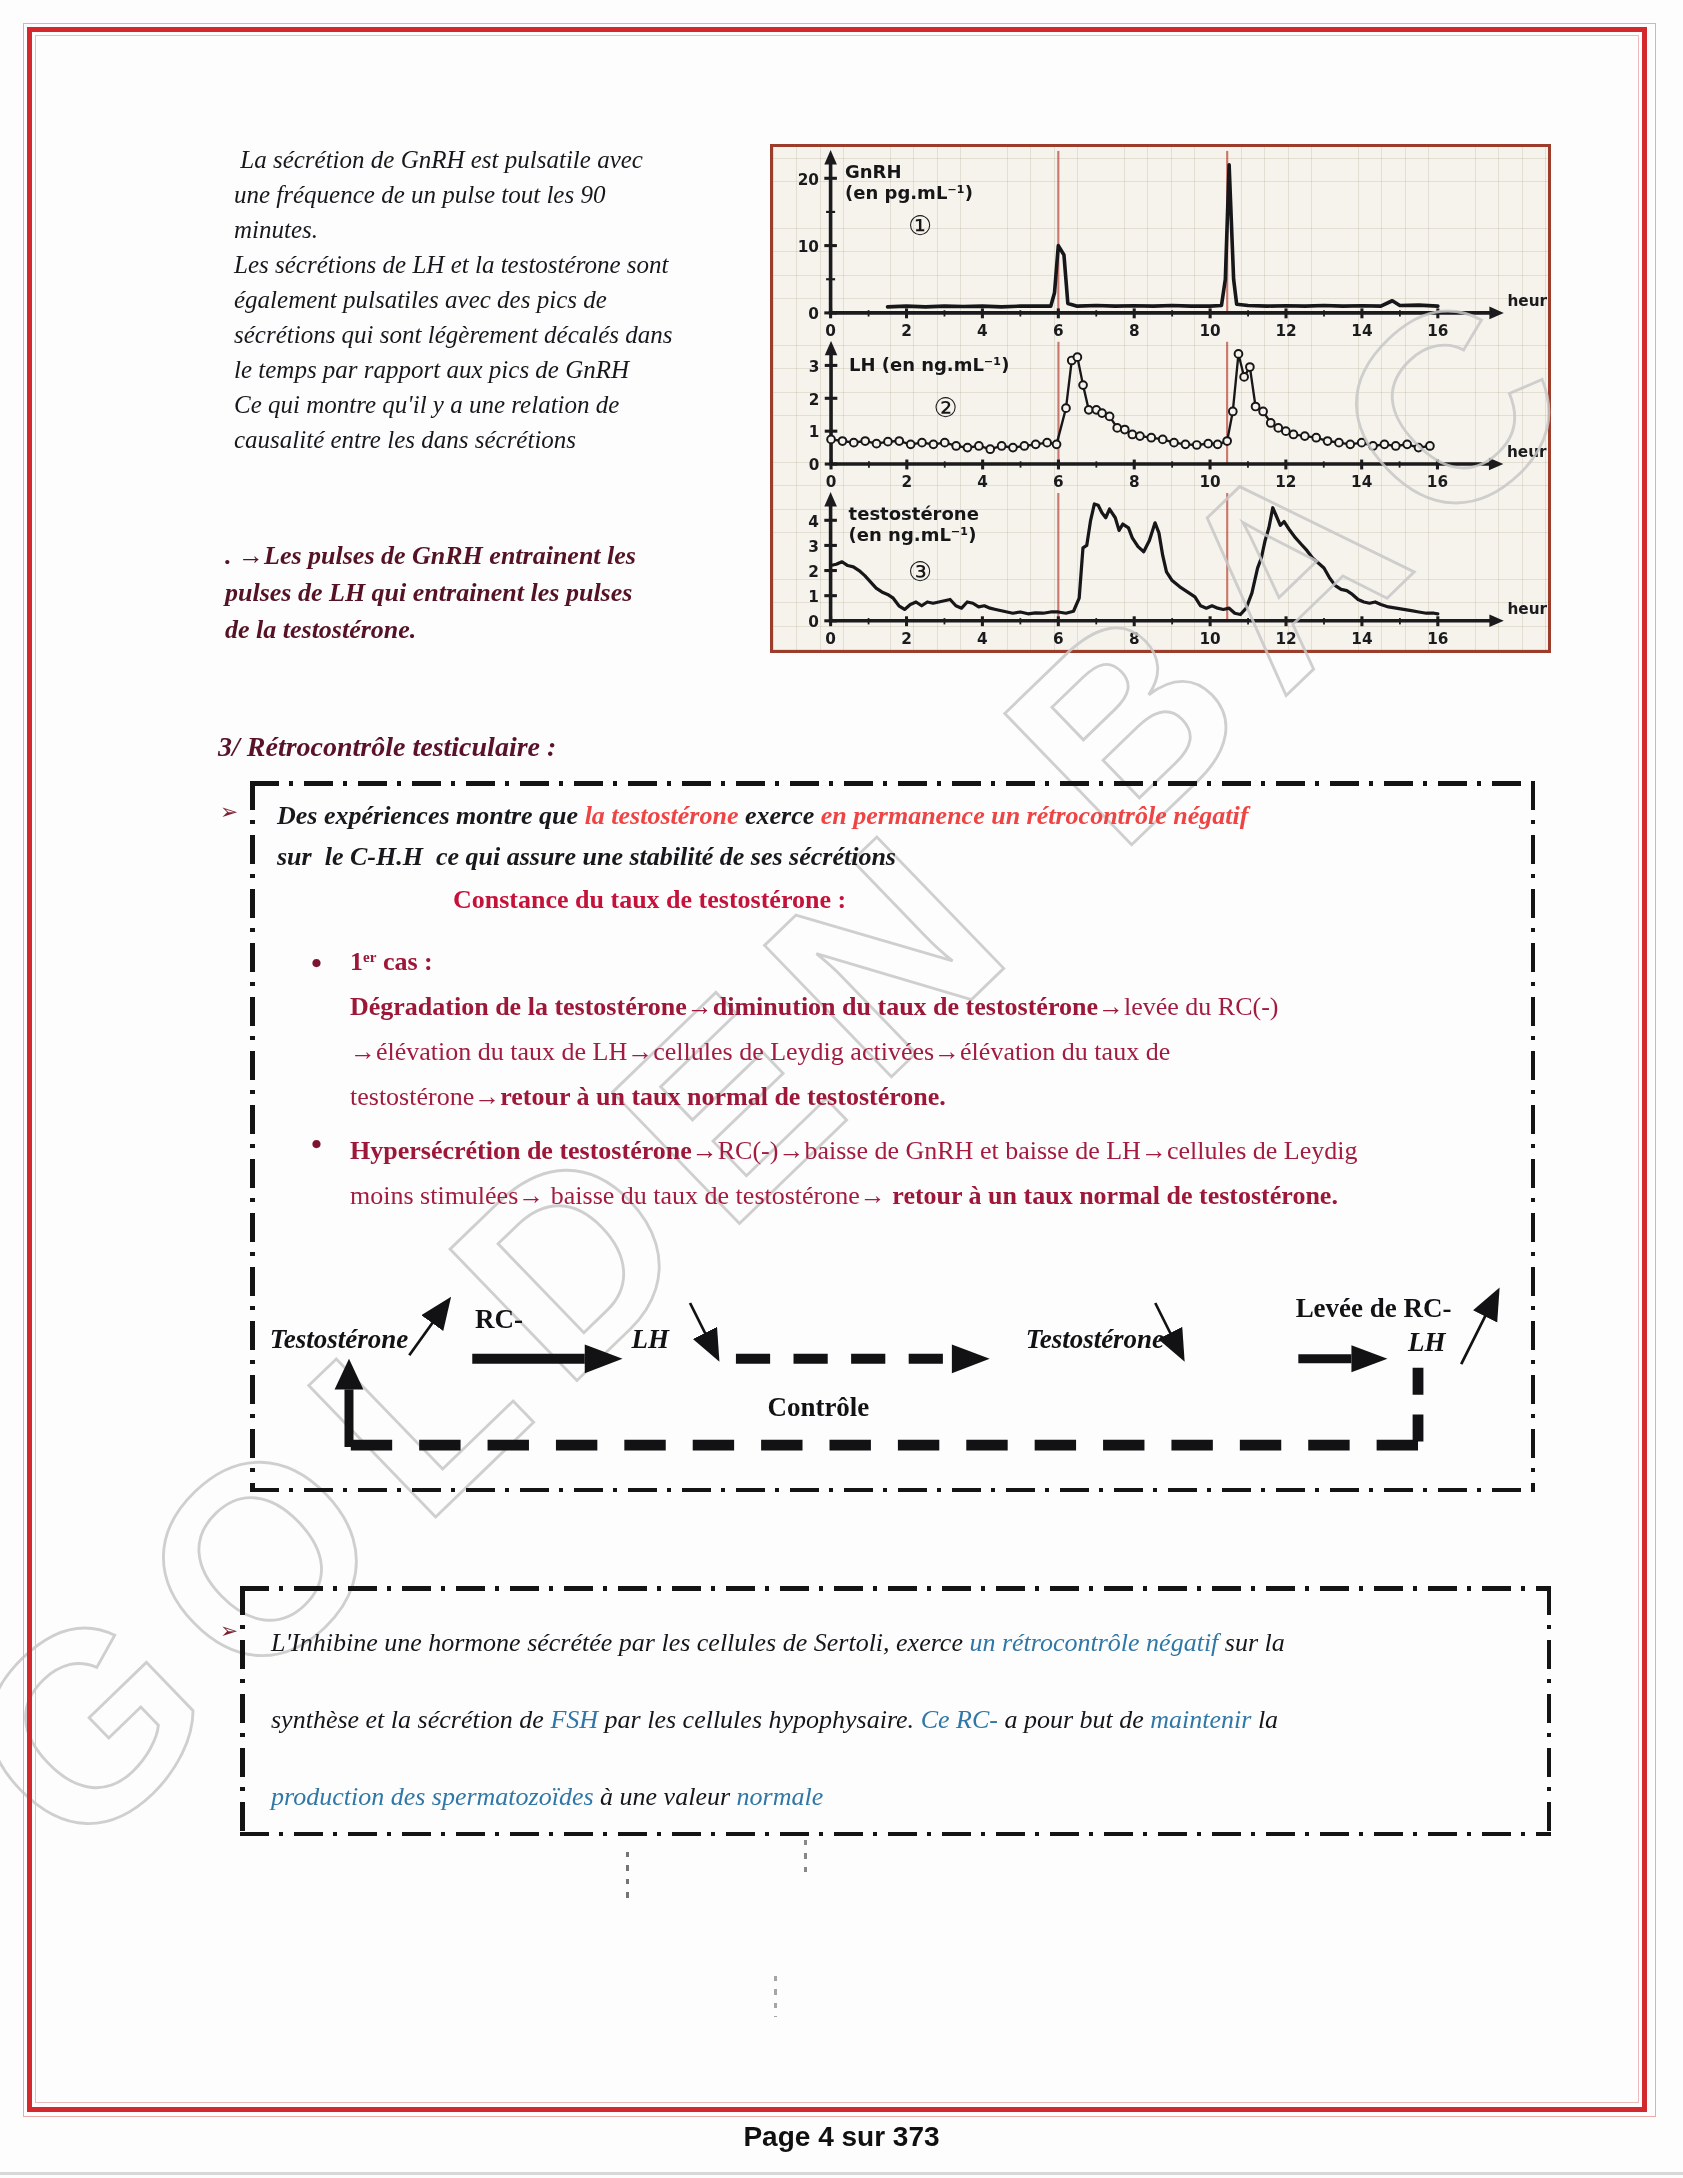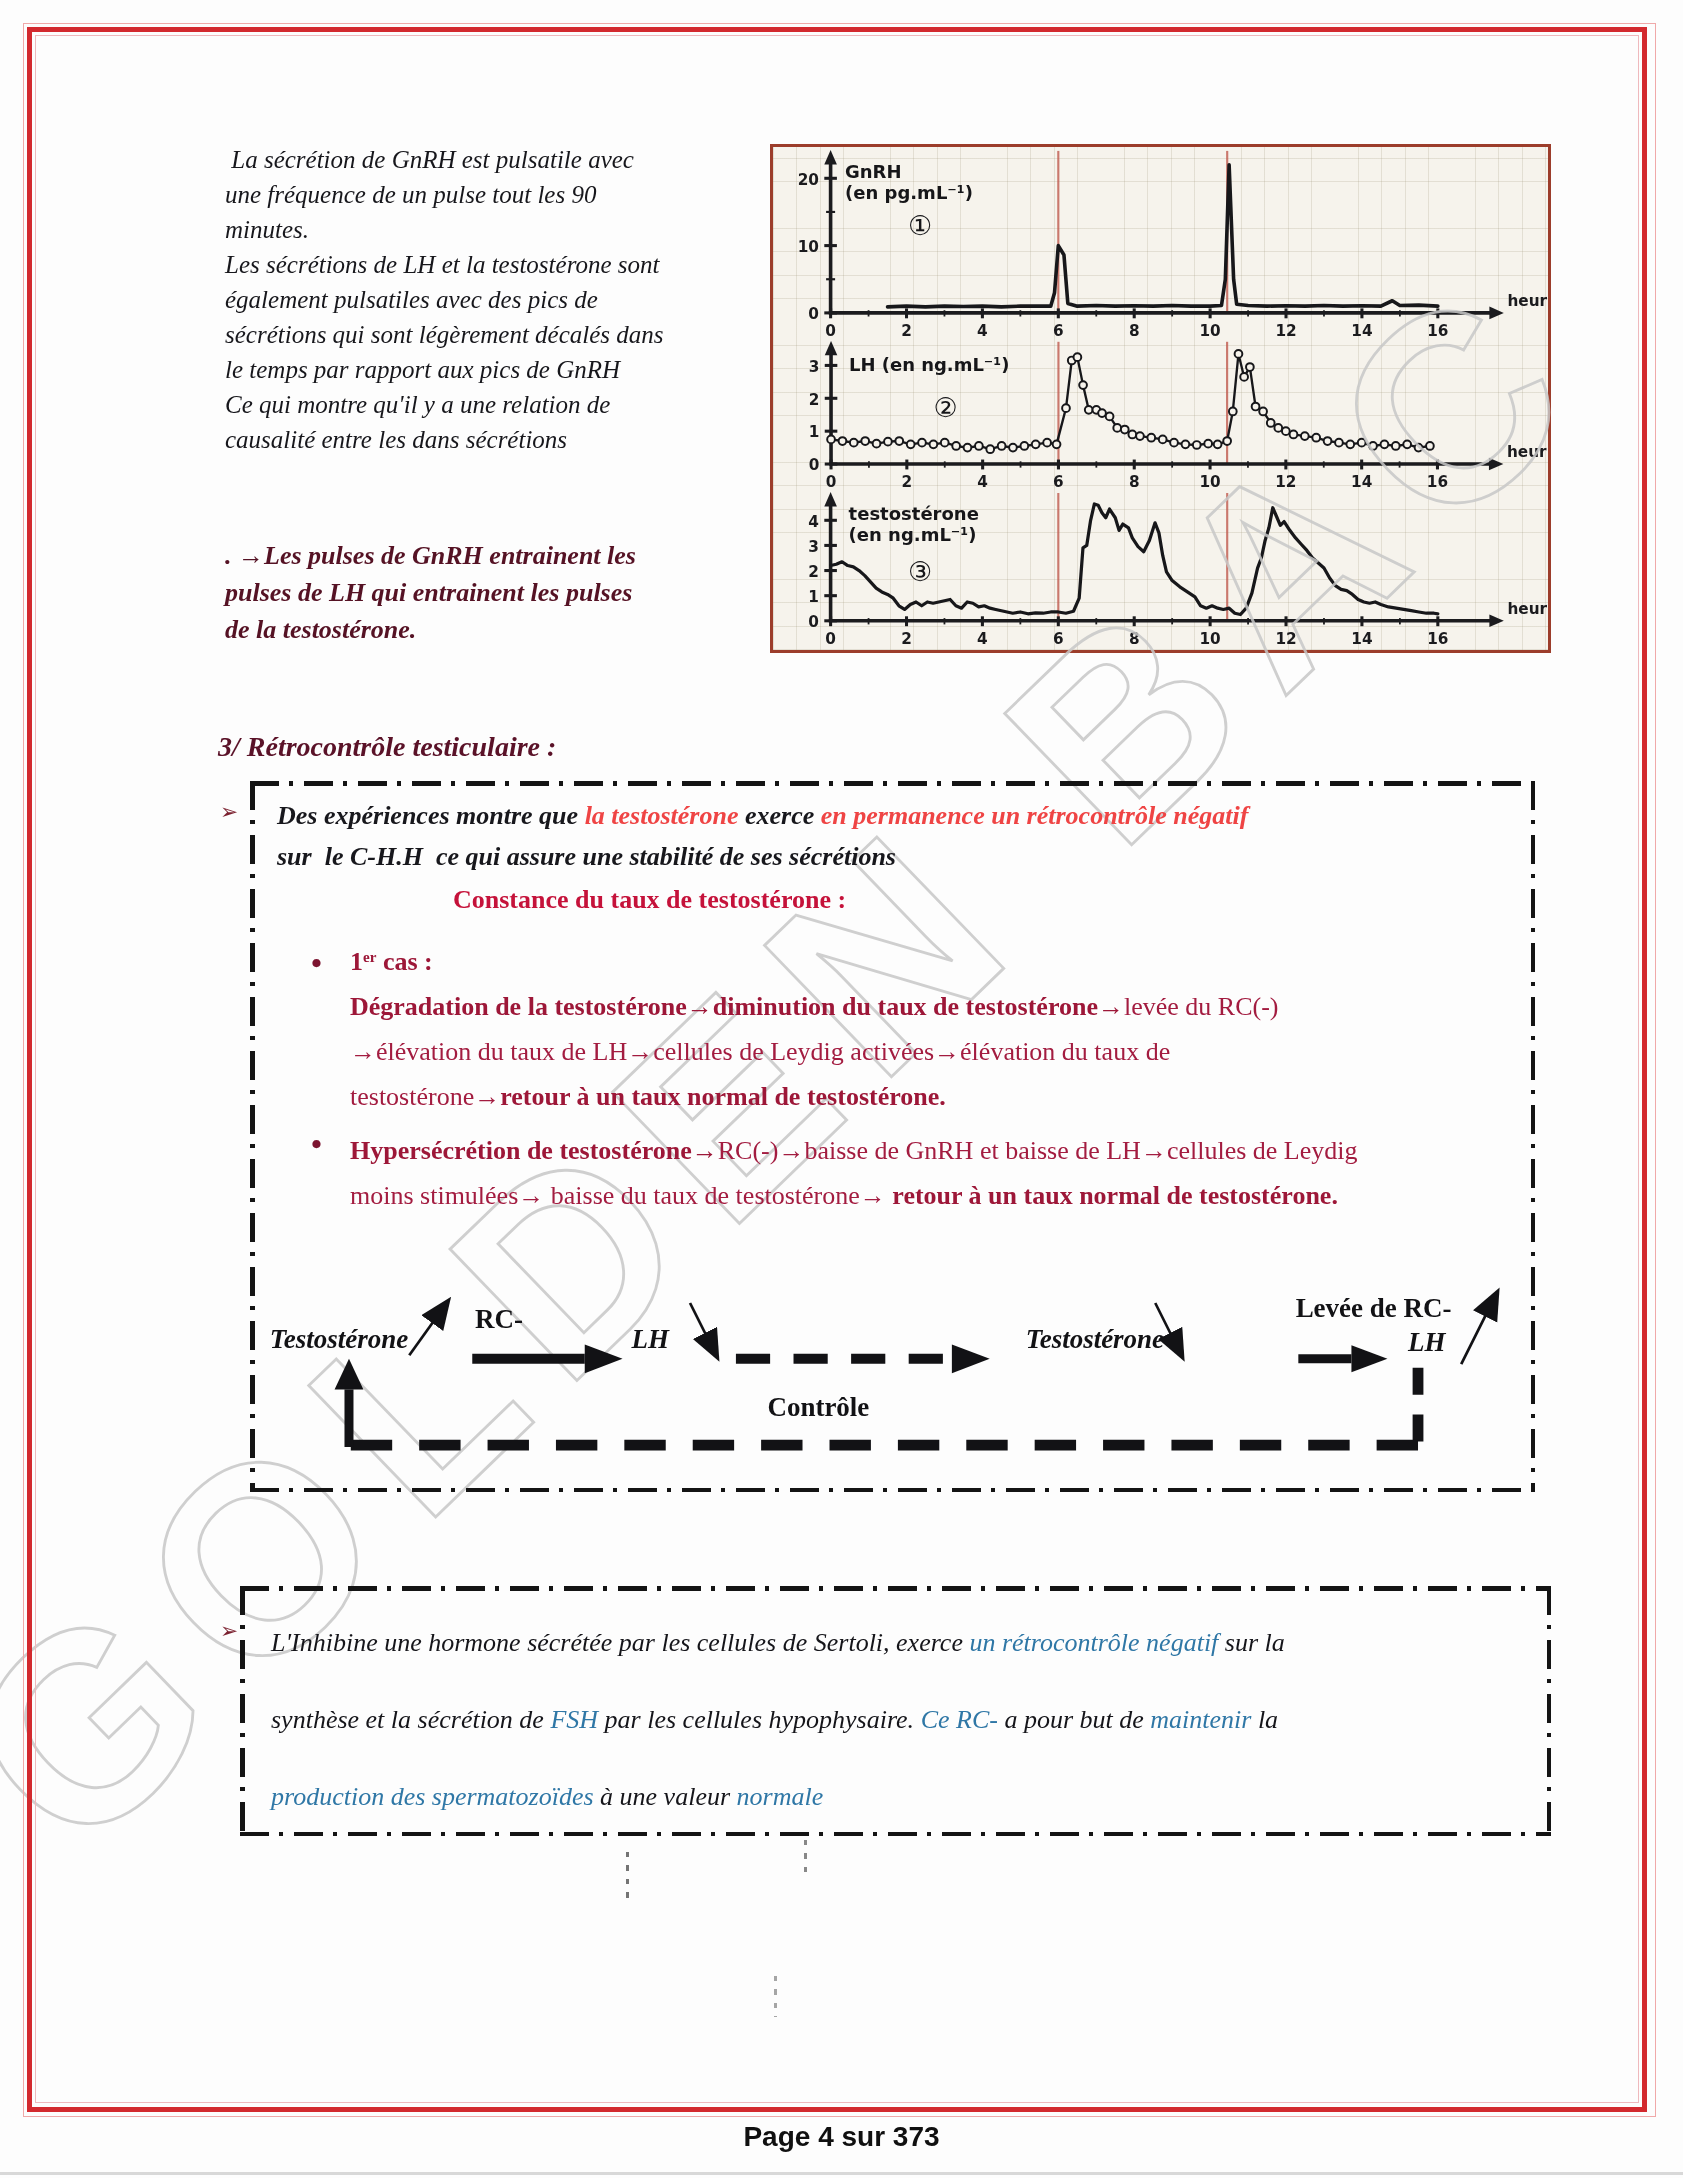--- a/index.html
+++ b/index.html
@@ -9,21 +9,21 @@
     border:0.9px solid #f0a9a9;z-index:6;pointer-events:none;}
   .frame-inner{position:absolute;left:27px;top:27px;width:1620px;height:2085px;
     border:5.4px solid #d3292e;z-index:6;pointer-events:none;box-sizing:border-box;}
   .frame-inner2{position:absolute;left:35px;top:35px;width:1604px;height:2068px;
     border:0.9px solid #efb9bd;z-index:6;pointer-events:none;box-sizing:border-box;}
   .bottom-edge{position:absolute;left:0;top:2172px;width:1683px;height:2.7px;background:#d8d8d8;z-index:6;}
   
   .watermark{position:absolute;left:0;top:0;width:1683px;height:2178px;z-index:2;pointer-events:none;}
   .content{position:absolute;z-index:3;}
   
-  .intro-block{left:225px;top:142px;width:518px;font:italic 25px/35px "Liberation Serif",serif;
+  .intro-block{left:234px;top:142px;width:518px;font:italic 25px/35px "Liberation Serif",serif;
     color:#17171c;white-space:pre-wrap;}
   .intro-block .bold{font-weight:400;margin-top:20px;}
   .pulses-note{left:225px;top:537px;width:504px;font:italic 700 26px/37px "Liberation Serif",serif;
     color:#551224;white-space:pre-wrap;}
   
   .figure{position:absolute;left:770px;top:144px;width:781px;height:509px;z-index:1;
     border:3.6px solid #9c3d2b;box-sizing:border-box;padding-top:1.8px;
     background:
       repeating-linear-gradient(90deg, rgba(150,140,110,.20) 0 0.9px, transparent 0.9px 23.4px),
       repeating-linear-gradient(0deg, rgba(150,140,110,.20) 0 0.9px, transparent 0.9px 23.4px),

